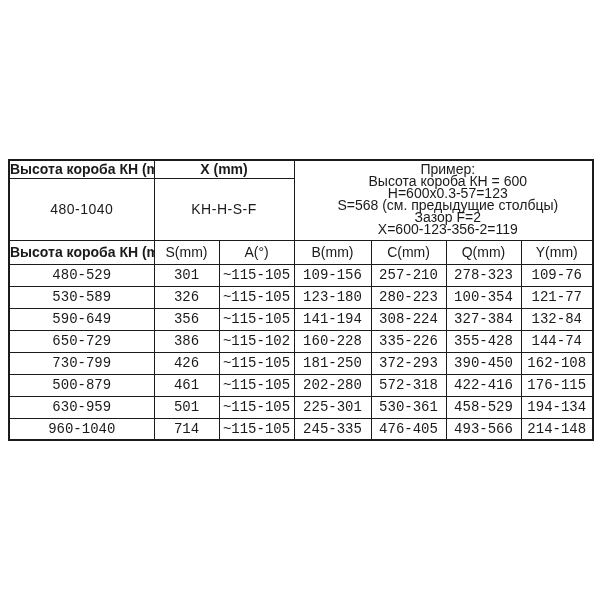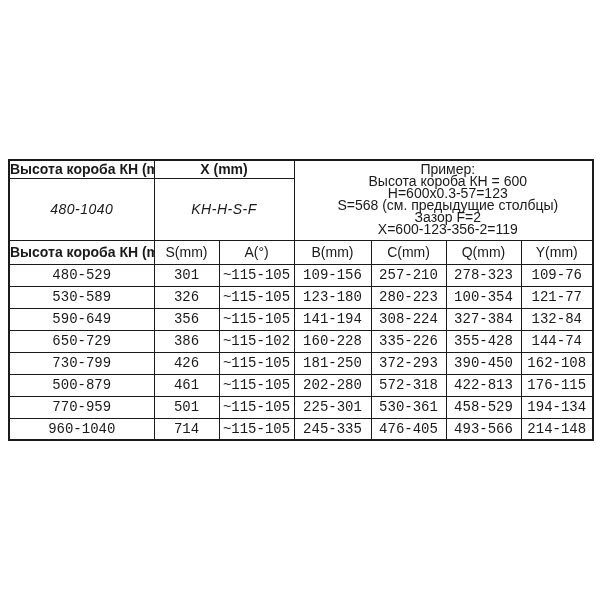--- a/index.html
+++ b/index.html
@@ -46,21 +46,20 @@
     font-weight: bold;
     font-size: 13px;
   }
   .th-sm {
     font-weight: bold;
     font-size: 12.5px;
   }
   .big {
     font-size: 16px;
     letter-spacing: 0.5px;
-    font-style: italic;
   }
   .example-cell {
     text-align: left;
     vertical-align: top !important;
     padding: 3px 4px 0 13px !important;
     font-size: 10.5px;
     line-height: 11.9px;
     white-space: normal !important;
   }
   .example-cell .ex-line {
@@ -155,25 +154,25 @@
       <td>372-293</td>
       <td>390-450</td>
       <td>162-108</td>
     </tr>
     <tr class="r-data">
       <td>500-879</td>
       <td>461</td>
       <td>~115-105</td>
       <td>202-280</td>
       <td>572-318</td>
-      <td>422-813</td>
+      <td>422-416</td>
       <td>176-115</td>
     </tr>
     <tr class="r-data">
-      <td>770-959</td>
+      <td>630-959</td>
       <td>501</td>
       <td>~115-105</td>
       <td>225-301</td>
       <td>530-361</td>
       <td>458-529</td>
       <td>194-134</td>
     </tr>
     <tr class="r-data">
       <td>960-1040</td>
       <td>714</td>

